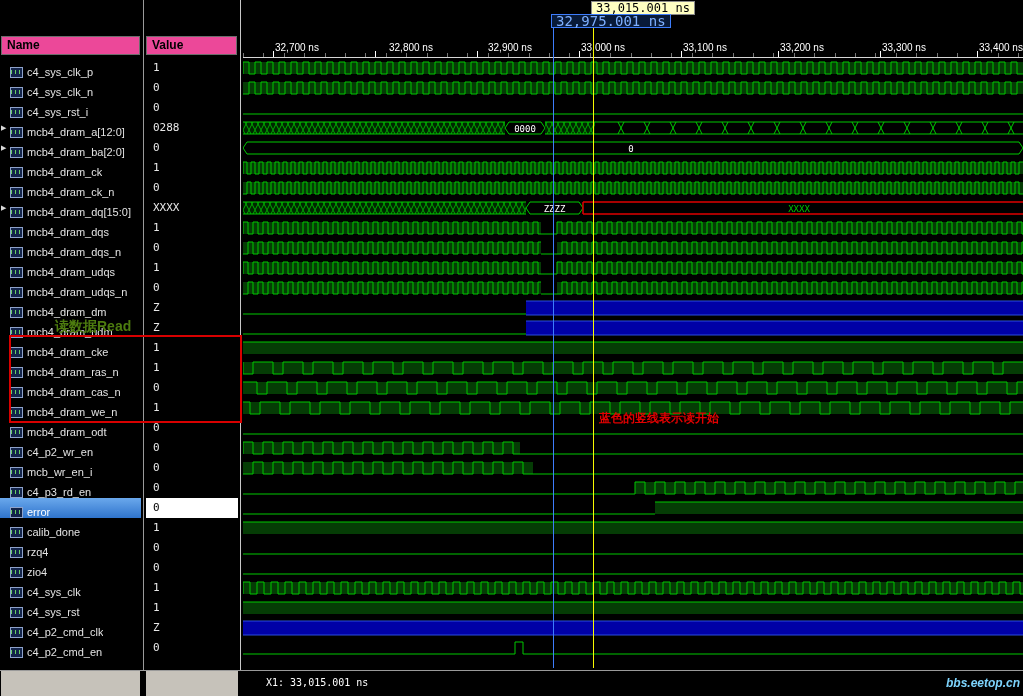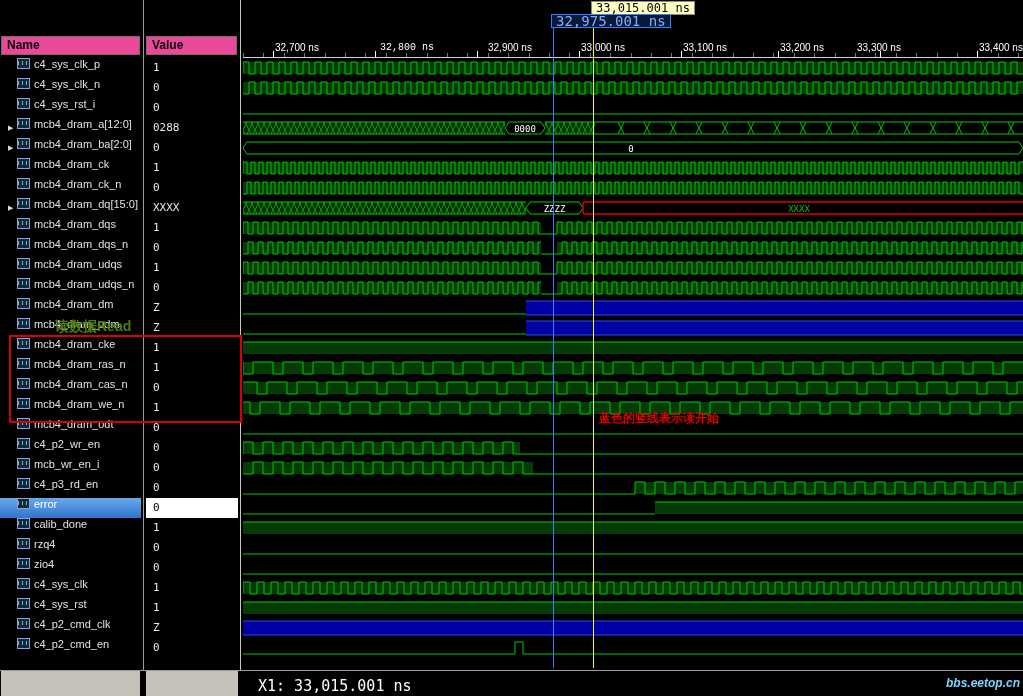--- a/index.html
+++ b/index.html
@@ -16,22 +16,22 @@
   #sep2{left:240px;background:#c8c8c8}
 
   .col-header{position:absolute;top:36px;height:19px;background:#ec4899;border:1px solid #6d6d6d;
       color:#000;font-size:12px;font-weight:bold;padding:1px 5px;box-sizing:border-box;z-index:3}
   #name-header{left:1px;width:139px}
   #value-header{left:0;width:91px}
 
   #names,#values,#waves{position:absolute;top:58px;left:0;right:0}
 
   
-  .nrow{height:20px;display:flex;align-items:flex-start;color:#e2e2e2;font-size:11px;
-        white-space:nowrap;overflow:hidden;padding-left:8px;box-sizing:border-box}
+  .nrow{height:20px;display:flex;align-items:flex-end;color:#e2e2e2;font-size:11px;
+        white-space:nowrap;overflow:hidden;padding-left:1px;box-sizing:border-box}
   .nrow.selected{background:linear-gradient(#6aa8ec,#2f74cc);color:#fff}
   .expander{width:9px;flex:0 0 9px;font-size:7px;color:#d8d8d8;line-height:20px}
   .sig-icon{flex:0 0 13px;width:13px;height:11px;margin-right:4px;box-sizing:border-box;
       border:1px solid #8fa3cc;background:#13244a repeating-linear-gradient(90deg,#67d067 0 1px,transparent 1px 4px);
       background-size:100% 45%;background-position:center;background-repeat:no-repeat}
   .nlabel{overflow:hidden;text-overflow:clip}
 
   
   .vrow{height:20px;line-height:20px;color:#e8e8e8;font-size:11px;
         font-family:"DejaVu Sans Mono",monospace;padding-left:7px;white-space:nowrap;overflow:hidden}
@@ -56,21 +56,21 @@
   #cursor-label-secondary{position:absolute;top:14px;height:12px;line-height:12px;padding:0 4px;z-index:6;
       background:#081a38;border:1px solid #3d7dfc;color:#7fb0ff;font-size:14px;font-family:"DejaVu Sans Mono",monospace}
 
   
   #anno-box{position:absolute;left:9px;top:335px;width:229px;height:84px;border:2px solid #d80000;z-index:8}
   #anno-read{position:absolute;left:55px;top:318px;color:#4d7c0f;font-size:14px;font-weight:bold;z-index:8;white-space:nowrap}
   #anno-blue{position:absolute;left:356px;top:410px;color:#e20000;font-size:12px;font-weight:bold;z-index:8;white-space:nowrap}
 
   
   #status-bar{position:absolute;left:0;top:670px;width:1023px;height:26px;background:#000;border-top:1px solid #9a9a9a;box-sizing:border-box}
-  #status-text{position:absolute;left:258px;top:6px;color:#fff;font-size:15px;font-family:"DejaVu Sans Mono",monospace}
+  #status-text{position:absolute;left:266px;top:6px;color:#fff;font-size:10px;font-family:"DejaVu Sans Mono",monospace}
   .panel-footer{position:absolute;top:671px;height:25px;background:#c6c2ba;z-index:2}
   #name-footer{left:1px;width:139px}
   #value-footer{left:146px;width:92px}
   #watermark{position:absolute;right:3px;top:676px;color:#7dd3fc;font-size:12px;font-weight:bold;font-style:italic;z-index:9}
 </style>
 </head>
 <body>
 
 <svg width="0" height="0" style="position:absolute" aria-hidden="true">
   <defs>
@@ -278,31 +278,31 @@
 
   <div id="sep2" class="vline"></div>
 
   <div id="wave-panel">
     <div id="cursor-label-primary" style="left: 348px;">33,015.001 ns</div>
     <div id="cursor-label-secondary" style="left: 308px;">32,975.001 ns</div>
     <div id="ruler">
         <div class="tick-mark" style="left: 30px;"></div>
         <span class="tick-label" style="left: 32px;">32,700 ns</span>
         <div class="tick-mark" style="left: 132px;"></div>
-        <span class="tick-label" style="left: 137px; font-family: Liberation Mono, monospace;">32,800 ns</span>
+        <span class="tick-label" style="left: 146px;">32,800 ns</span>
         <div class="tick-mark" style="left: 234px;"></div>
         <span class="tick-label" style="left: 236px; margin-left: 9px;">32,900 ns</span>
         <div class="tick-mark" style="left: 336px;"></div>
         <span class="tick-label" style="left: 338px;">33,000 ns</span>
         <div class="tick-mark" style="left: 438px;"></div>
         <span class="tick-label" style="left: 440px;">33,100 ns</span>
         <div class="tick-mark" style="left: 535px;"></div>
         <span class="tick-label" style="left: 537px;">33,200 ns</span>
         <div class="tick-mark" style="left: 637px;"></div>
-        <span class="tick-label" style="left: 614px; text-align: center;">33,300 ns</span>
+        <span class="tick-label" style="left: 639px; text-align: center;">33,300 ns</span>
         <div class="tick-mark" style="left: 734px;"></div>
         <span class="tick-label" style="left: 736px;">33,400 ns</span>
       </div>
     <div id="waves">
         <div class="wrow">
           <svg width="780" height="20">
             <rect x="0" y="4" width="780" height="12" fill="#053c05"></rect>
             <path d="M0,16 L0,4 L6,4 L6,16 L12,16 L12,4 L18,4 L18,16 L24,16 L24,4 L30,4 L30,16 L36,16 L36,4 L42,4 L42,16 L48,16 L48,4 L54,4 L54,16 L60,16 L60,4 L66,4 L66,16 L72,16 L72,4 L78,4 L78,16 L84,16 L84,4 L90,4 L90,16 L96,16 L96,4 L102,4 L102,16 L108,16 L108,4 L114,4 L114,16 L120,16 L120,4 L126,4 L126,16 L132,16 L132,4 L138,4 L138,16 L144,16 L144,4 L150,4 L150,16 L156,16 L156,4 L162,4 L162,16 L168,16 L168,4 L174,4 L174,16 L180,16 L180,4 L186,4 L186,16 L192,16 L192,4 L198,4 L198,16 L204,16 L204,4 L210,4 L210,16 L216,16 L216,4 L222,4 L222,16 L228,16 L228,4 L234,4 L234,16 L240,16 L240,4 L246,4 L246,16 L252,16 L252,4 L258,4 L258,16 L264,16 L264,4 L270,4 L270,16 L276,16 L276,4 L282,4 L282,16 L288,16 L288,4 L294,4 L294,16 L300,16 L300,4 L306,4 L306,16 L312,16 L312,4 L318,4 L318,16 L324,16 L324,4 L330,4 L330,16 L336,16 L336,4 L342,4 L342,16 L348,16 L348,4 L354,4 L354,16 L360,16 L360,4 L366,4 L366,16 L372,16 L372,4 L378,4 L378,16 L384,16 L384,4 L390,4 L390,16 L396,16 L396,4 L402,4 L402,16 L408,16 L408,4 L414,4 L414,16 L420,16 L420,4 L426,4 L426,16 L432,16 L432,4 L438,4 L438,16 L444,16 L444,4 L450,4 L450,16 L456,16 L456,4 L462,4 L462,16 L468,16 L468,4 L474,4 L474,16 L480,16 L480,4 L486,4 L486,16 L492,16 L492,4 L498,4 L498,16 L504,16 L504,4 L510,4 L510,16 L516,16 L516,4 L522,4 L522,16 L528,16 L528,4 L534,4 L534,16 L540,16 L540,4 L546,4 L546,16 L552,16 L552,4 L558,4 L558,16 L564,16 L564,4 L570,4 L570,16 L576,16 L576,4 L582,4 L582,16 L588,16 L588,4 L594,4 L594,16 L600,16 L600,4 L606,4 L606,16 L612,16 L612,4 L618,4 L618,16 L624,16 L624,4 L630,4 L630,16 L636,16 L636,4 L642,4 L642,16 L648,16 L648,4 L654,4 L654,16 L660,16 L660,4 L666,4 L666,16 L672,16 L672,4 L678,4 L678,16 L684,16 L684,4 L690,4 L690,16 L696,16 L696,4 L702,4 L702,16 L708,16 L708,4 L714,4 L714,16 L720,16 L720,4 L726,4 L726,16 L732,16 L732,4 L738,4 L738,16 L744,16 L744,4 L750,4 L750,16 L756,16 L756,4 L762,4 L762,16 L768,16 L768,4 L774,4 L774,16 L780,16" stroke="#00c800" stroke-width="1" fill="none"></path>
           </svg>
         </div>

